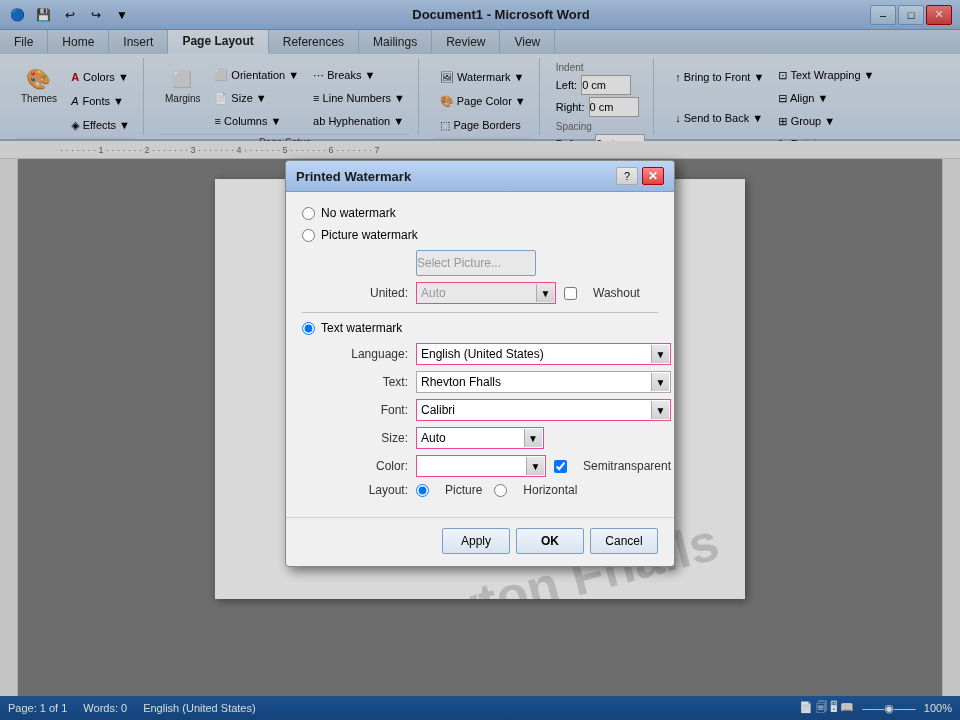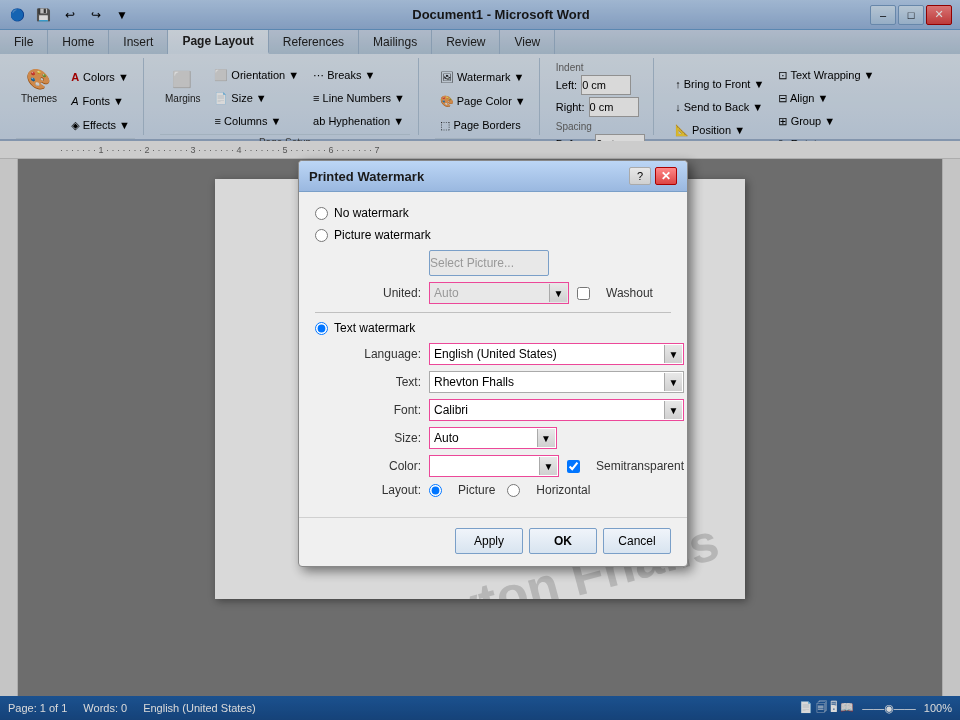--- a/index.html
+++ b/index.html
@@ -65,21 +65,21 @@
 
     
     #overlay {
       position: fixed; top: 0; left: 0; width: 960px; height: 720px;
       background: rgba(0,0,0,0.15); z-index: 100; display: flex; align-items: center; justify-content: center;
     }
 
     
     #dialog {
       background: #f0f0f0; border: 1px solid #888; box-shadow: 4px 4px 12px rgba(0,0,0,0.5);
-      width: 390px; border-radius: 4px; position: absolute; top: 160px; left: 285px; margin-left: 13px;
+      width: 390px; border-radius: 4px; position: absolute; top: 160px; left: 285px;
     }
     #dialog-titlebar {
       background: linear-gradient(to bottom, #bcd6f5, #9ab8e0); padding: 6px 10px;
       display: flex; align-items: center; justify-content: space-between; border-radius: 4px 4px 0 0;
       border-bottom: 1px solid #7a9fc8;
     }
     #dialog-title { font-size: 13px; font-weight: 600; color: #1a1a1a; }
     #dialog-close {
       width: 22px; height: 18px; background: linear-gradient(to bottom, #f88, #d44);
       border: 1px solid #a00; cursor: pointer; display: flex; align-items: center; justify-content: center;
@@ -226,21 +226,21 @@
             <input type="text" value="0 pt" style="width: 50px; height: 20px; font-size: 11px; border: 1px solid rgb(170, 170, 170);">
           </div>
         </div>
       </div>
       <div class="ribbon-group-label">Paragraph</div>
     </div>
 
     <div class="ribbon-group" style="border-right:none;">
       <div class="ribbon-group-items">
         <div style="display:flex;gap:4px;">
-          <div style="display:flex;flex-direction:column;gap:1px;margin-top:11px;">
+          <div style="display:flex;flex-direction:column;gap:19px;margin-top:4px;">
             <div class="ribbon-small-btn">↑ Bring to Front ▼</div>
             <div class="ribbon-small-btn">↓ Send to Back ▼</div>
             <div class="ribbon-small-btn">📐 Position ▼</div>
           </div>
           <div style="display:flex;flex-direction:column;gap:1px;margin-top:2px;">
             <div class="ribbon-small-btn">⊡ Text Wrapping ▼</div>
             <div class="ribbon-small-btn">⊟ Align ▼</div>
             <div class="ribbon-small-btn">⊞ Group ▼</div>
             <div class="ribbon-small-btn">↻ Rotate ▼</div>
           </div>

